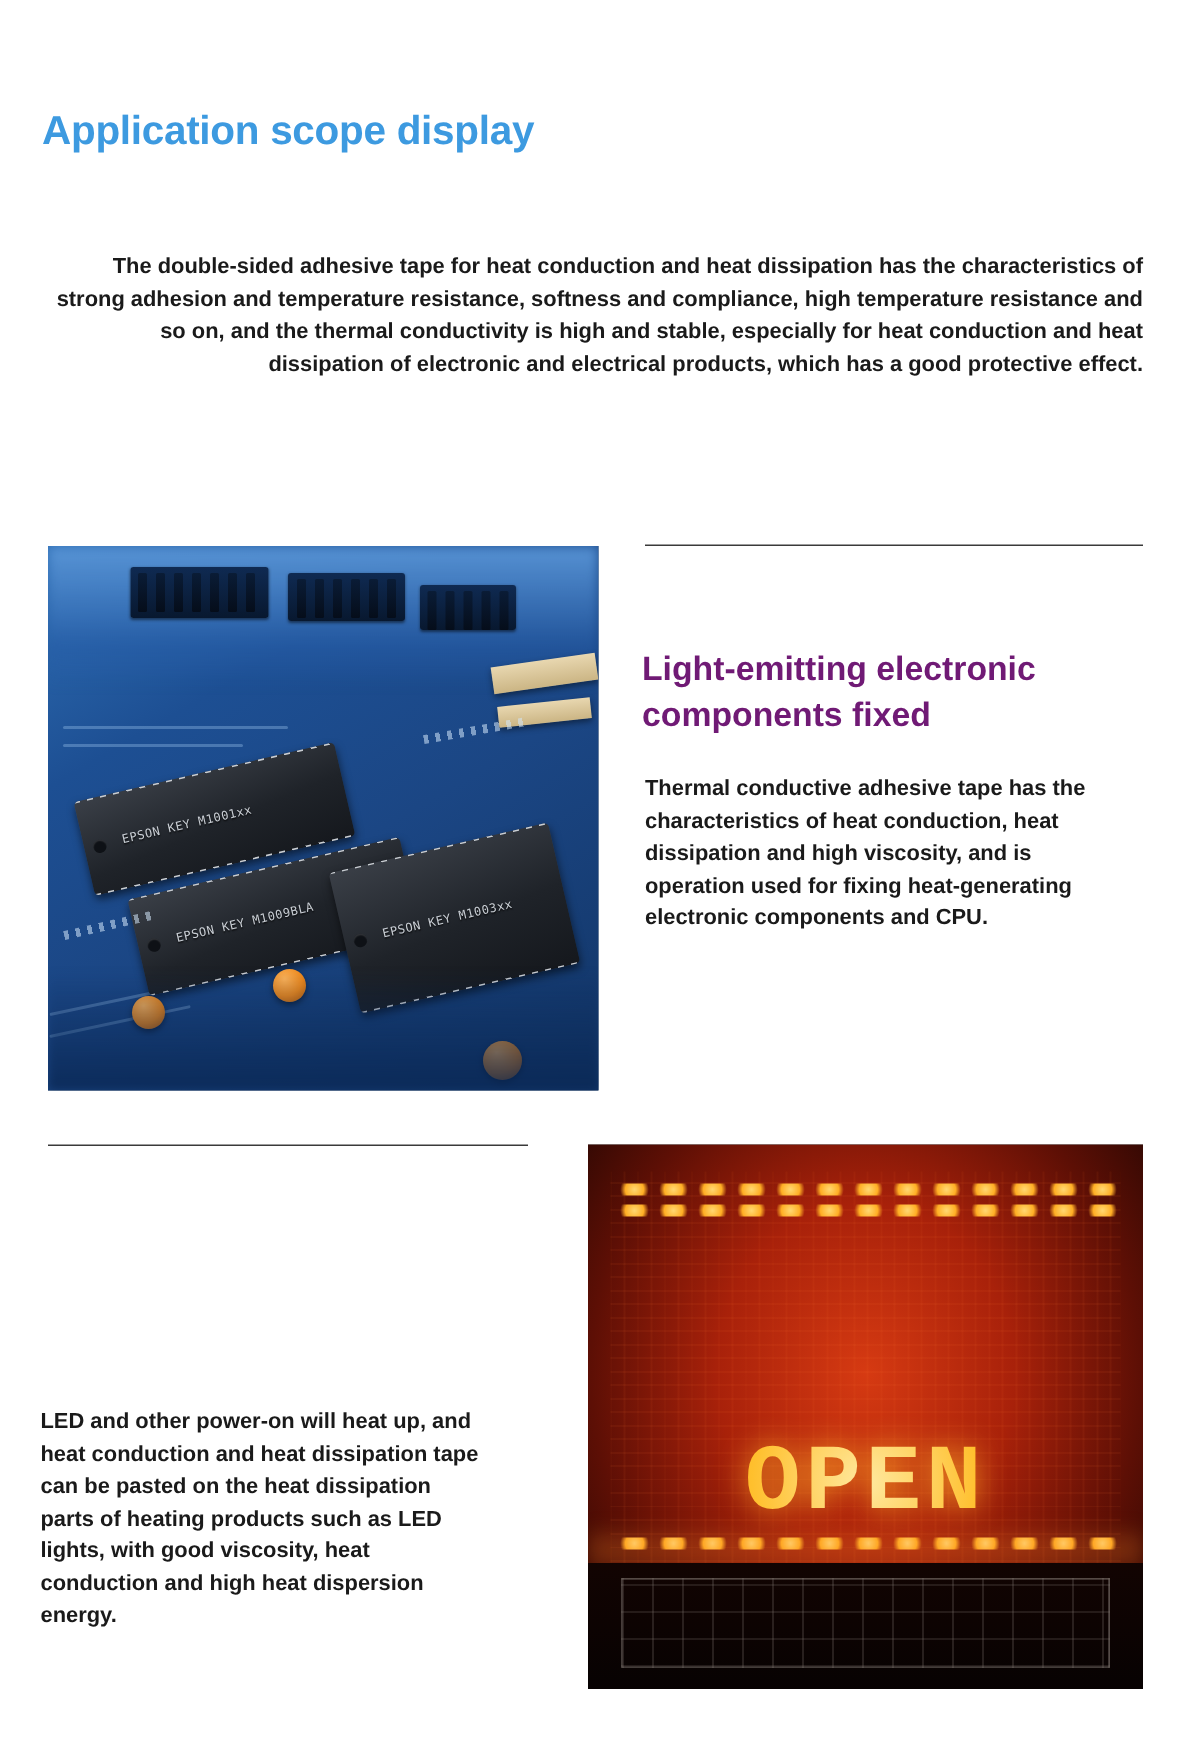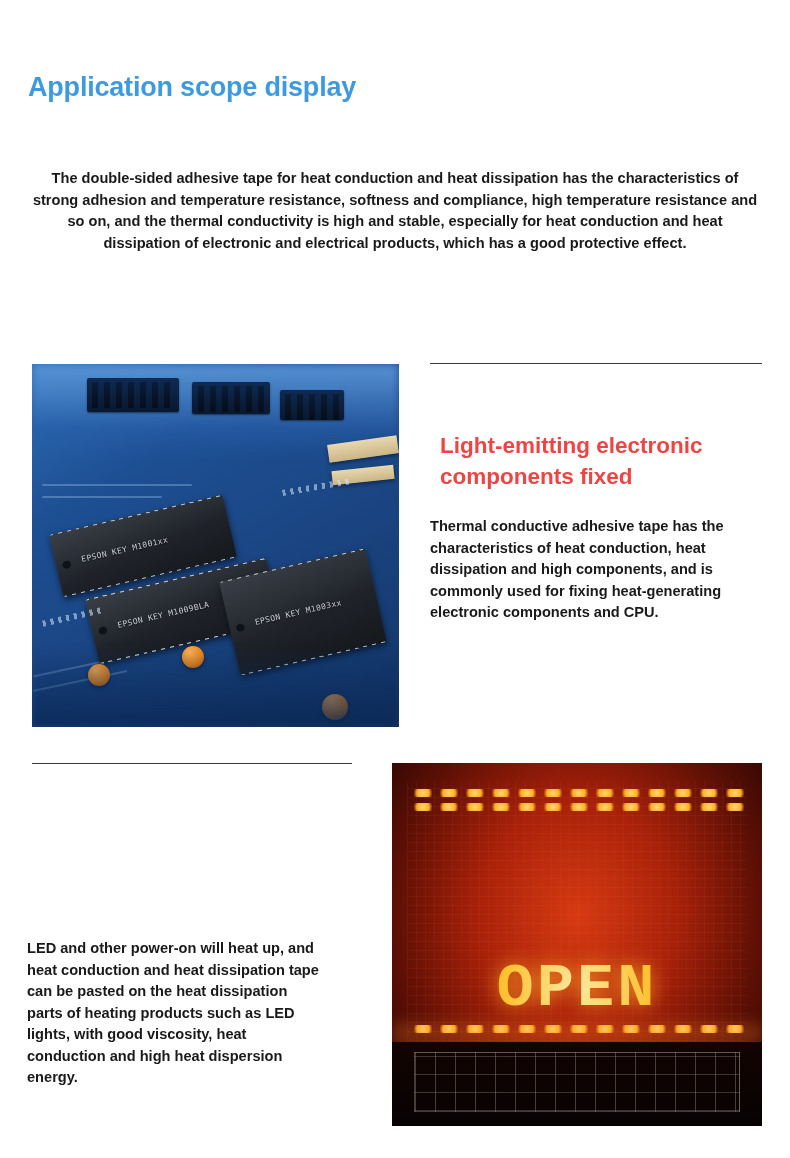--- a/index.html
+++ b/index.html
@@ -37,21 +37,21 @@
 
   .intro-paragraph {
     position: absolute;
     left: 28px;
     top: 168px;
     width: 734px;
     font-size: 14.6px;
     line-height: 21.5px;
     font-weight: bold;
     color: #1a1a1a;
-    text-align: center;
+    text-align: right;
   }
 
   
   .sec1-image {
     position: absolute;
     left: 32px;
     top: 364px;
     width: 367px;
     height: 363px;
     overflow: hidden;
@@ -68,22 +68,21 @@
   }
 
   .sec1-title {
     position: absolute;
     left: 428px;
     top: 430px;
     width: 340px;
     font-size: 22.5px;
     font-weight: bold;
     line-height: 31px;
-    color: #ef4444;
-    margin-left: 12px;
+    color: #701a75;
   }
 
   .sec1-body {
     position: absolute;
     left: 430px;
     top: 516px;
     width: 300px;
     font-size: 14.6px;
     line-height: 21.5px;
     font-weight: bold;
@@ -387,21 +386,21 @@
       <div class="solder-row" style="left:250px; top:120px; width:70px; transform:rotate(-10deg);"></div>
 
       <div class="pcb-blur-bottom"></div>
     </div>
   </div>
 
   <div class="sec1-rule"></div>
 
   <div class="sec1-title">Light-emitting electronic components fixed</div>
 
-  <div class="sec1-body">Thermal conductive adhesive tape has the characteristics of heat conduction, heat dissipation and high components, and is commonly used for fixing heat-generating electronic components and CPU.</div>
+  <div class="sec1-body">Thermal conductive adhesive tape has the characteristics of heat conduction, heat dissipation and high viscosity, and is operation used for fixing heat-generating electronic components and CPU.</div>
 
   <div class="sec2-rule"></div>
 
 
   <div class="sec2-body">LED and other power-on will heat up, and heat conduction and heat dissipation tape can be pasted on the heat dissipation parts of heating products such as LED lights, with good viscosity, heat conduction and high heat dispersion energy.</div>
 
   <div class="sec2-image">
     <div class="led">
       <div class="led-grid"></div>
 

